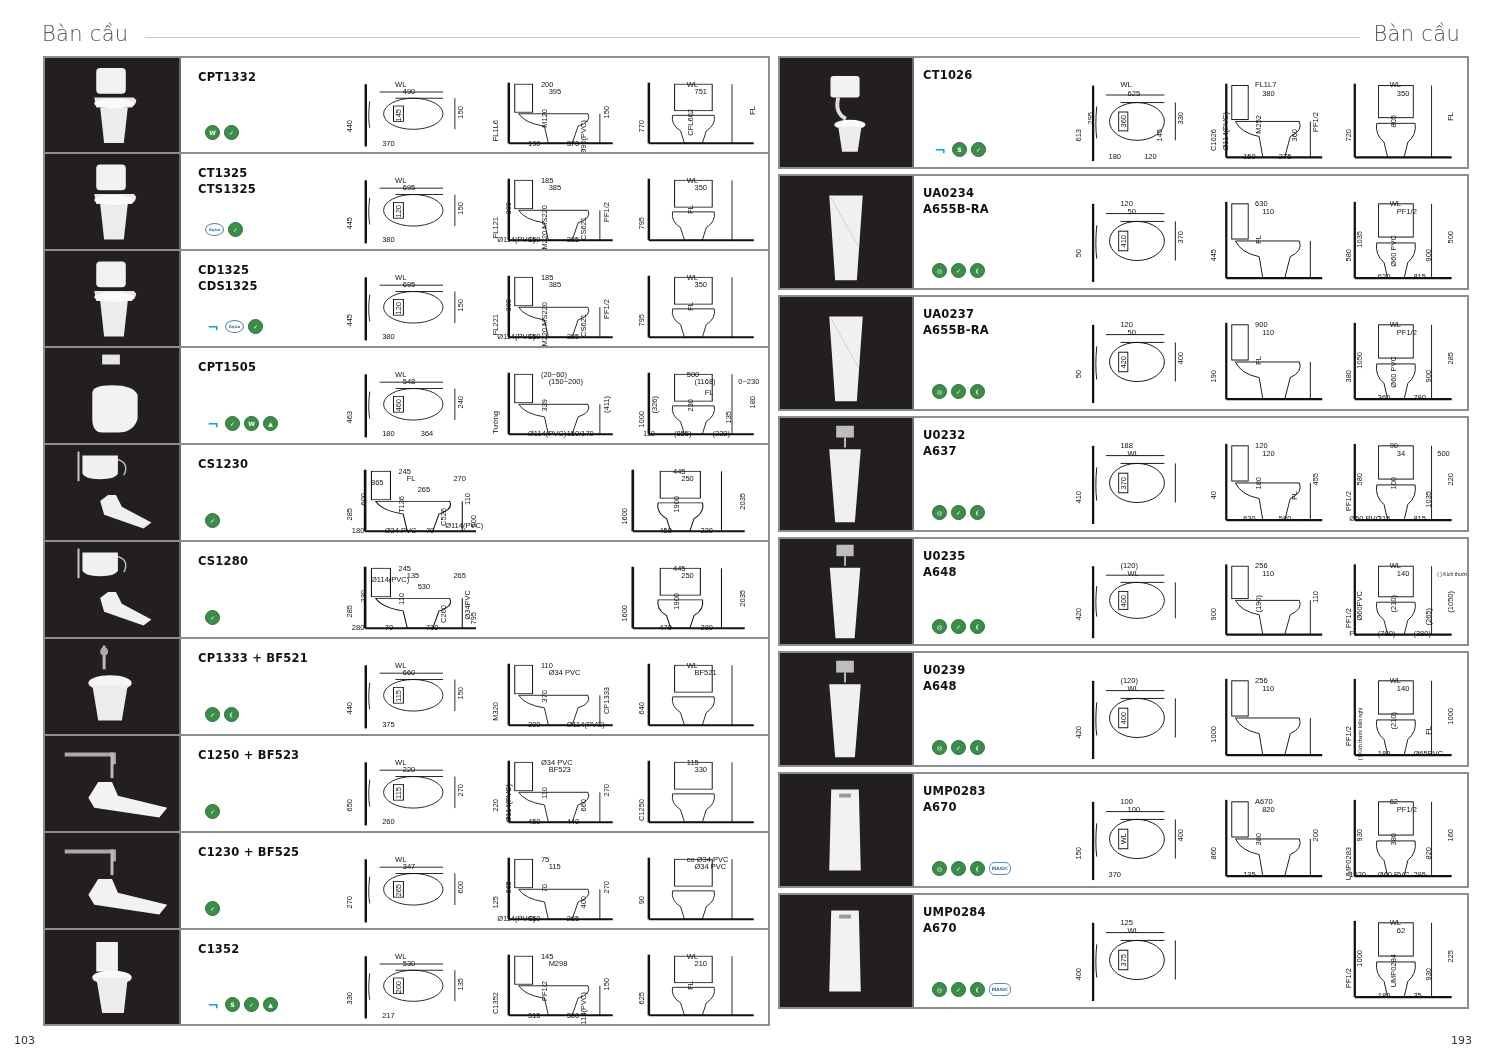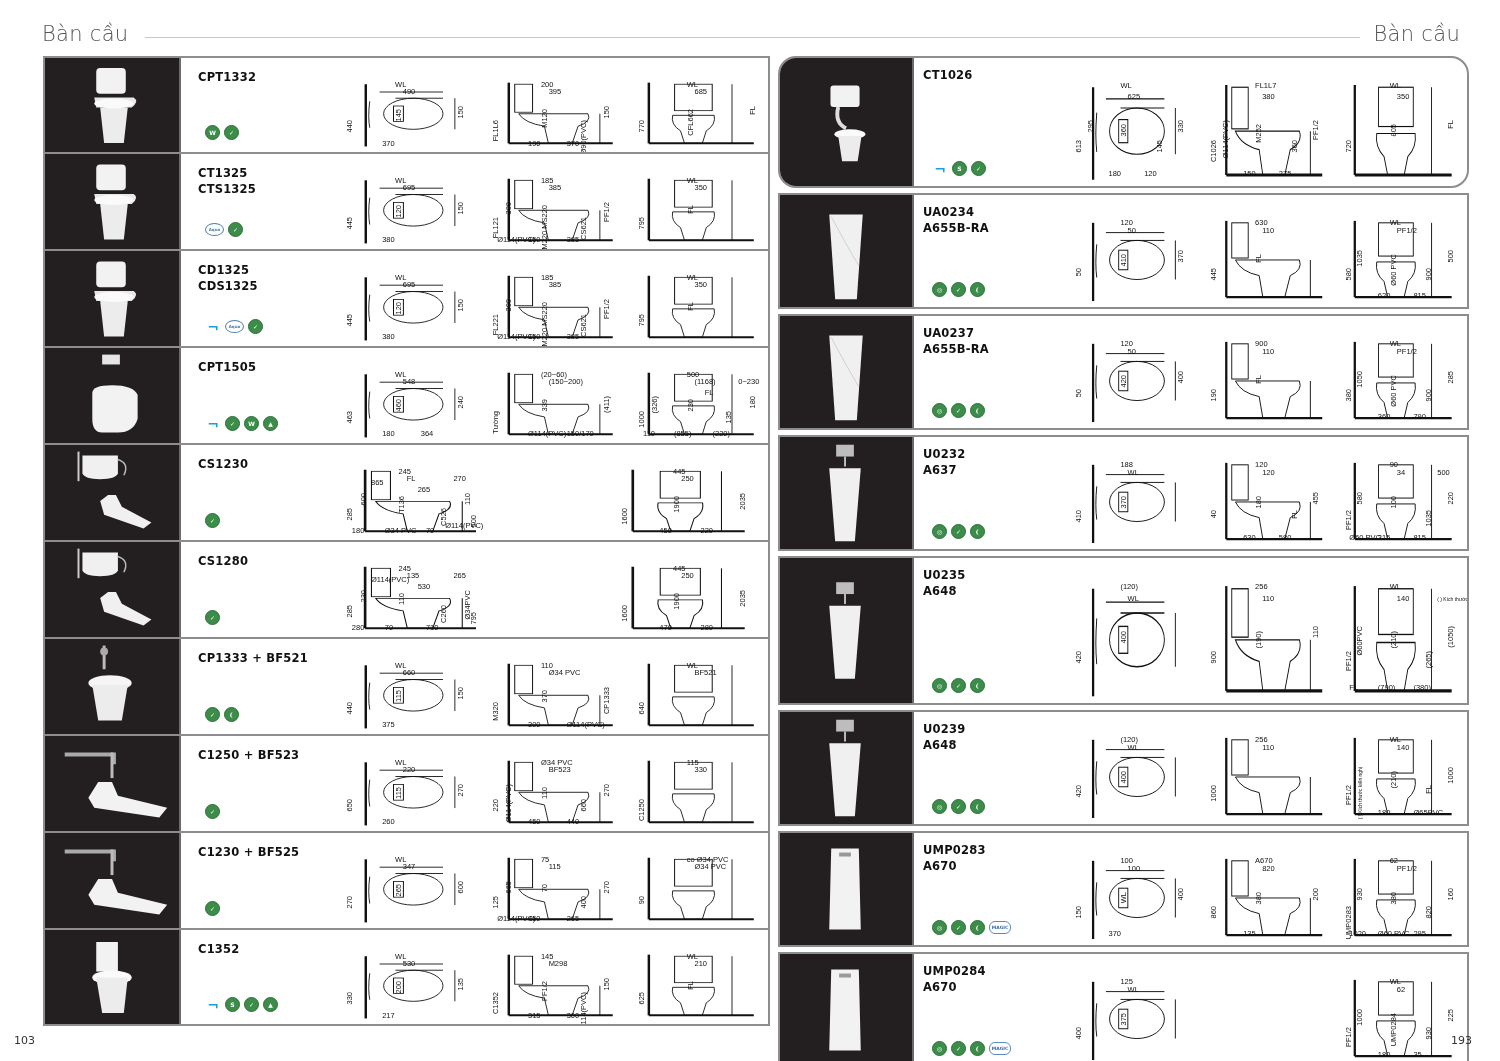--- a/index.html
+++ b/index.html
@@ -95,21 +95,21 @@
               <rect x="26" y="8" width="18" height="36" stroke="#111" fill="none" stroke-width="1"></rect>
               <path d="M30 46 h70 q4 10 -10 16 l-6 22 h-24 l-4 -22 q-20 -4 -26 -16 z" stroke="#111" fill="none" stroke-width="1"></path>
               <line x1="112" y1="46" x2="112" y2="84" stroke="#111" fill="none" stroke-width="1"></line>
             </svg><span class="dim" style="left: 40%; top: 4%;">200</span><span class="dim" style="left: 46%; top: 14%;">395</span><span class="dim v" style="left: 2%; top: 60%;">FL1L6</span><span class="dim v" style="left: 40%; top: 44%;">M120</span><span class="dim v" style="left: 88%; top: 40%;">150</span><span class="dim" style="left: 30%; top: 88%;">190</span><span class="dim" style="left: 60%; top: 88%;">370</span><span class="dim v" style="left: 70%; top: 60%;">Ø90(PVC)</span></div>
           <div class="drawing" style="left: 70%; width: 30%;"><svg viewBox="0 0 130 90" preserveAspectRatio="none">
               <line x1="14" y1="6" x2="14" y2="84" stroke="#111" stroke-width="2.5"></line>
               <line x1="14" y1="84" x2="120" y2="84" stroke="#111" stroke-width="2.5"></line>
               <rect x="40" y="8" width="38" height="34" stroke="#111" fill="none" stroke-width="1"></rect>
               <path d="M38 48 h42 q2 12 -8 20 l-4 16 h-18 l-4 -16 q-10 -8 -8 -20 z" stroke="#111" fill="none" stroke-width="1"></path>
               <line x1="98" y1="8" x2="98" y2="84" stroke="#111" fill="none" stroke-width="1"></line>
-            </svg><span class="dim" style="left: 40%; top: 4%;">WL</span><span class="dim" style="left: 46%; top: 14%;">685</span><span class="dim v" style="left: 2%; top: 60%;">770</span><span class="dim v" style="left: 40%; top: 44%;">CFL662</span><span class="dim v" style="left: 88%; top: 40%;">FL</span></div>
+            </svg><span class="dim" style="left: 40%; top: 4%;">WL</span><span class="dim" style="left: 46%; top: 14%;">751</span><span class="dim v" style="left: 2%; top: 60%;">770</span><span class="dim v" style="left: 40%; top: 44%;">CFL662</span><span class="dim v" style="left: 88%; top: 40%;">FL</span></div>
         </div>
       </div>
       <div class="row">
         <div class="thumb"><svg viewBox="0 0 136 95" style="width: 100%; height: 100%;">
             <rect x="52" y="10" width="30" height="26" rx="4" fill="#f2f2f2"></rect>
             <path d="M50 40 h40 q6 4 -2 10 h-36 z" fill="#e8e8e8"></path>
             <path d="M56 50 h28 l-4 36 h-20 z" fill="#ececec"></path>
             <ellipse cx="70" cy="46" rx="20" ry="5" fill="#fafafa"></ellipse>
           </svg></div>
         <div class="model">
@@ -446,21 +446,21 @@
         </div>
       </div>
     </div>
   <div class="page-number">103</div>
 </div>
 
 <div class="page right">
   <div class="section-title">Bàn cầu</div>
   <div class="title-rule"></div>
   <div class="rows" id="right-rows">
-      <div class="row" style="height: 132px; border-radius: 18px;">
+      <div class="row" style="height: 113px;">
         <div class="thumb"><svg viewBox="0 0 136 95" style="width: 100%; height: 100%;">
             <rect x="52" y="10" width="30" height="22" rx="3" fill="#f2f2f2"></rect>
             <path d="M60 32 q-4 16 8 22" stroke="#ddd" stroke-width="4" fill="none"></path>
             <ellipse cx="72" cy="60" rx="16" ry="5" fill="#fafafa"></ellipse>
             <path d="M60 62 h24 l-4 26 h-16 z" fill="#ececec"></path>
           </svg></div>
         <div class="model">
           <div>CT1026</div>
         </div>
         <div class="badges">
@@ -608,21 +608,21 @@
             </svg><span class="dim" style="left: 40%; top: 4%;">120</span><span class="dim" style="left: 46%; top: 14%;">120</span><span class="dim v" style="left: 2%; top: 60%;">40</span><span class="dim v" style="left: 40%; top: 44%;">180</span><span class="dim v" style="left: 88%; top: 40%;">455</span><span class="dim" style="left: 30%; top: 88%;">630</span><span class="dim" style="left: 60%; top: 88%;">580</span><span class="dim v" style="left: 70%; top: 60%;">FL</span></div>
           <div class="drawing" style="left: 70%; width: 30%;"><svg viewBox="0 0 130 90" preserveAspectRatio="none">
               <line x1="14" y1="6" x2="14" y2="84" stroke="#111" stroke-width="2.5"></line>
               <line x1="14" y1="84" x2="120" y2="84" stroke="#111" stroke-width="2.5"></line>
               <rect x="40" y="8" width="38" height="34" stroke="#111" fill="none" stroke-width="1"></rect>
               <path d="M38 48 h42 q2 12 -8 20 l-4 16 h-18 l-4 -16 q-10 -8 -8 -20 z" stroke="#111" fill="none" stroke-width="1"></path>
               <line x1="98" y1="8" x2="98" y2="84" stroke="#111" fill="none" stroke-width="1"></line>
             </svg><span class="dim" style="left: 40%; top: 4%;">90</span><span class="dim" style="left: 46%; top: 14%;">34</span><span class="dim v" style="left: 2%; top: 60%;">PF1/2</span><span class="dim v" style="left: 40%; top: 44%;">100</span><span class="dim v" style="left: 88%; top: 40%;">220</span><span class="dim" style="left: 30%; top: 88%;">315</span><span class="dim" style="left: 60%; top: 88%;">815</span><span class="dim v" style="left: 70%; top: 60%;">1035</span><span class="dim v" style="left: 12%; top: 40%;">580</span><span class="dim" style="left: 6%; top: 88%;">Ø60 PVC</span><span class="dim" style="left: 80%; top: 14%;">500</span></div>
         </div>
       </div>
-      <div class="row" style="height: 149px;">
+      <div class="row" style="height: 109px;">
         <div class="thumb"><svg viewBox="0 0 134 110" style="width: 100%; height: 100%;">
             <rect x="57" y="6" width="18" height="12" fill="#bdbdbd"></rect>
             <path d="M66 18 v10" stroke="#bbb" stroke-width="2"></path>
             <path d="M50 30 h32 l-6 74 h-20 z" fill="#f0f0f0"></path>
           </svg></div>
         <div class="model">
           <div>U0235</div>
           <div>A648</div>
         </div>
         <div class="badges">

